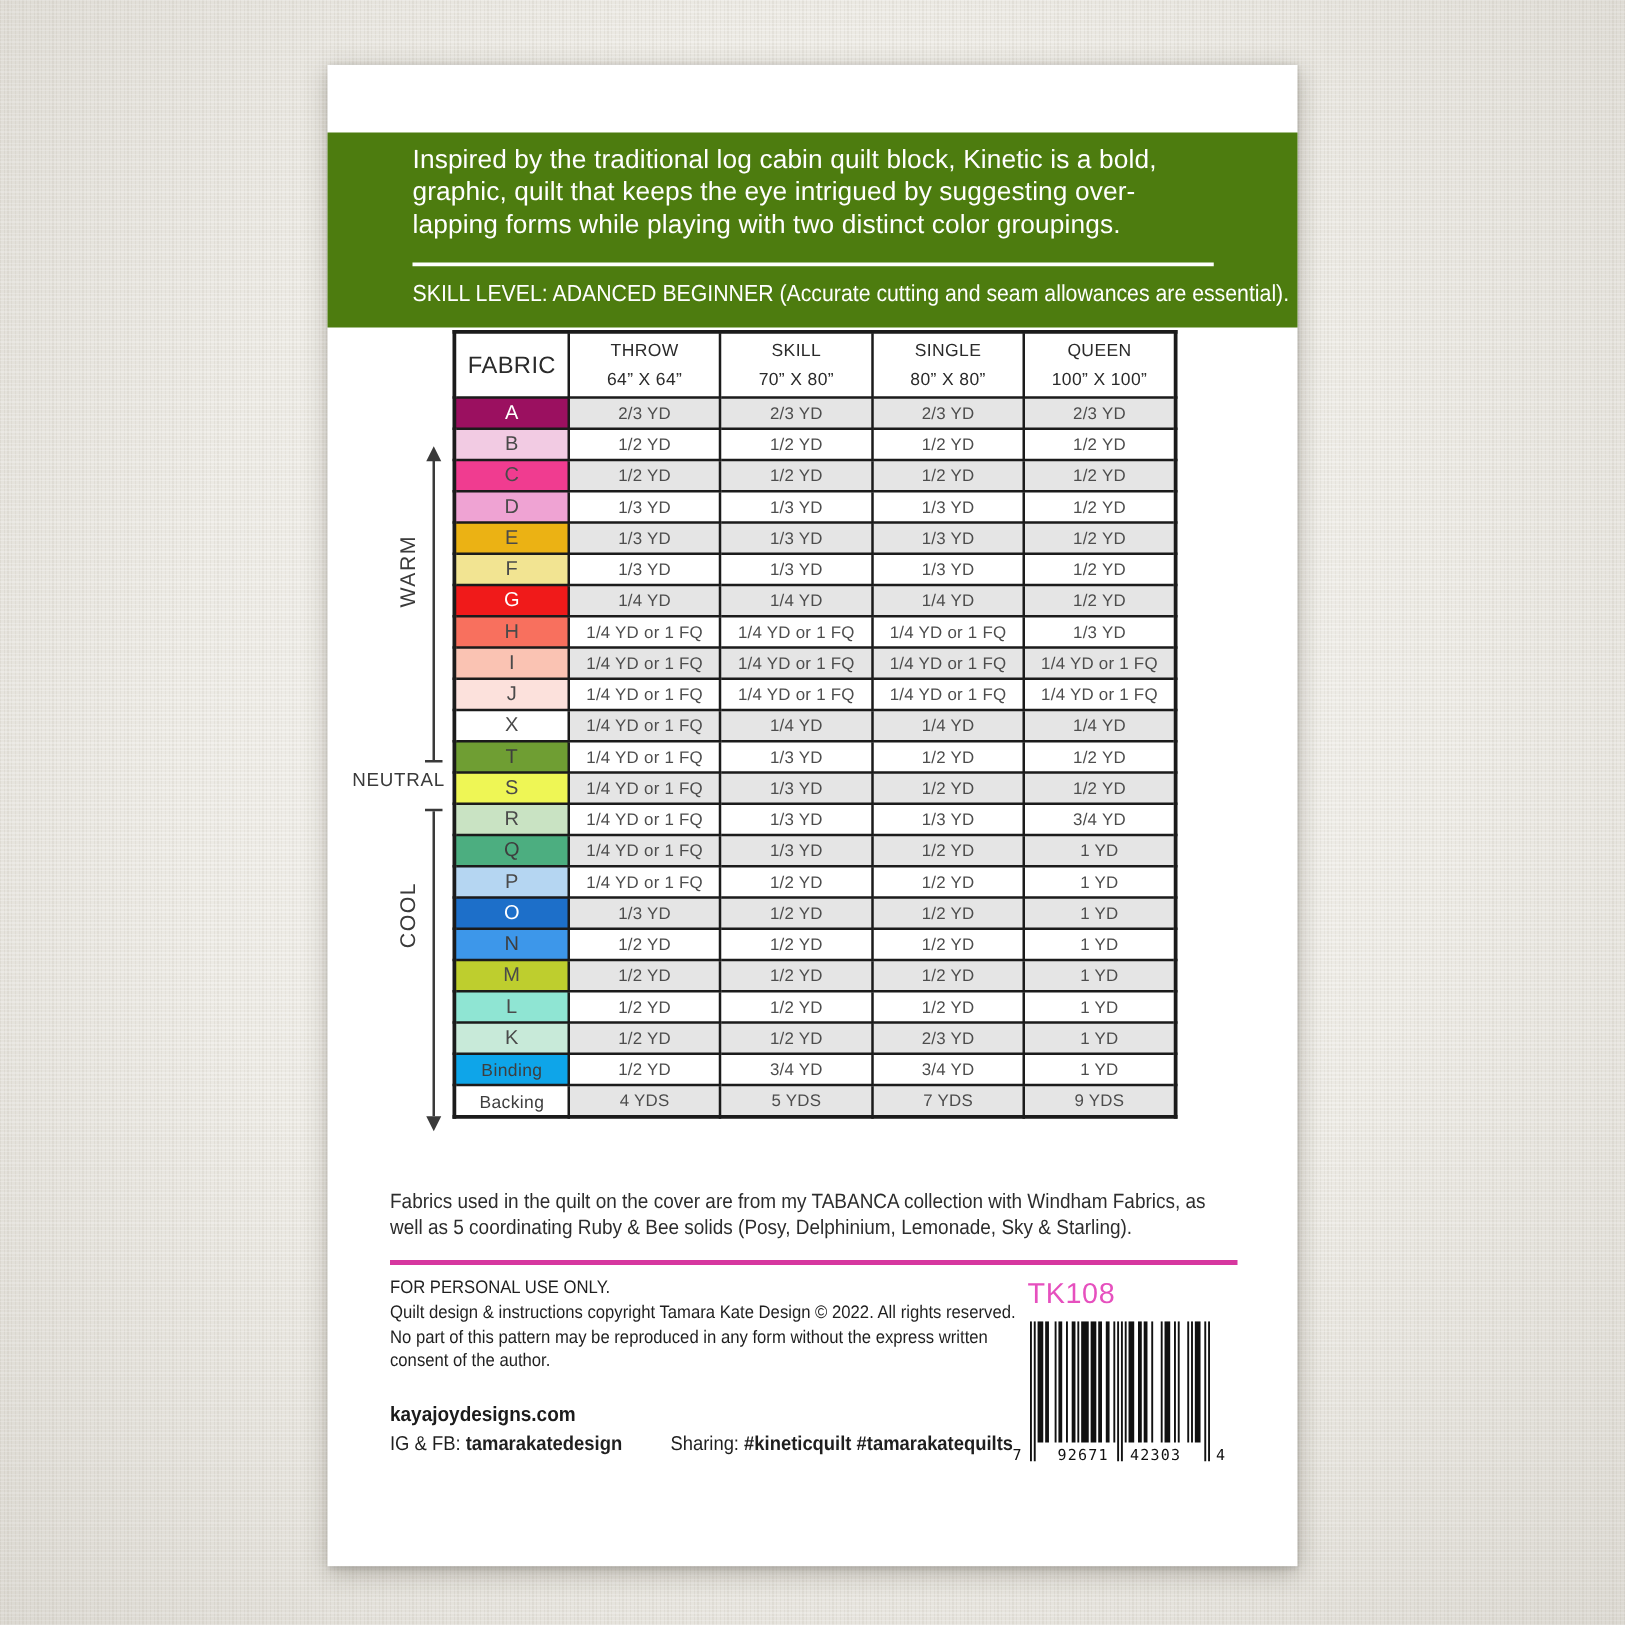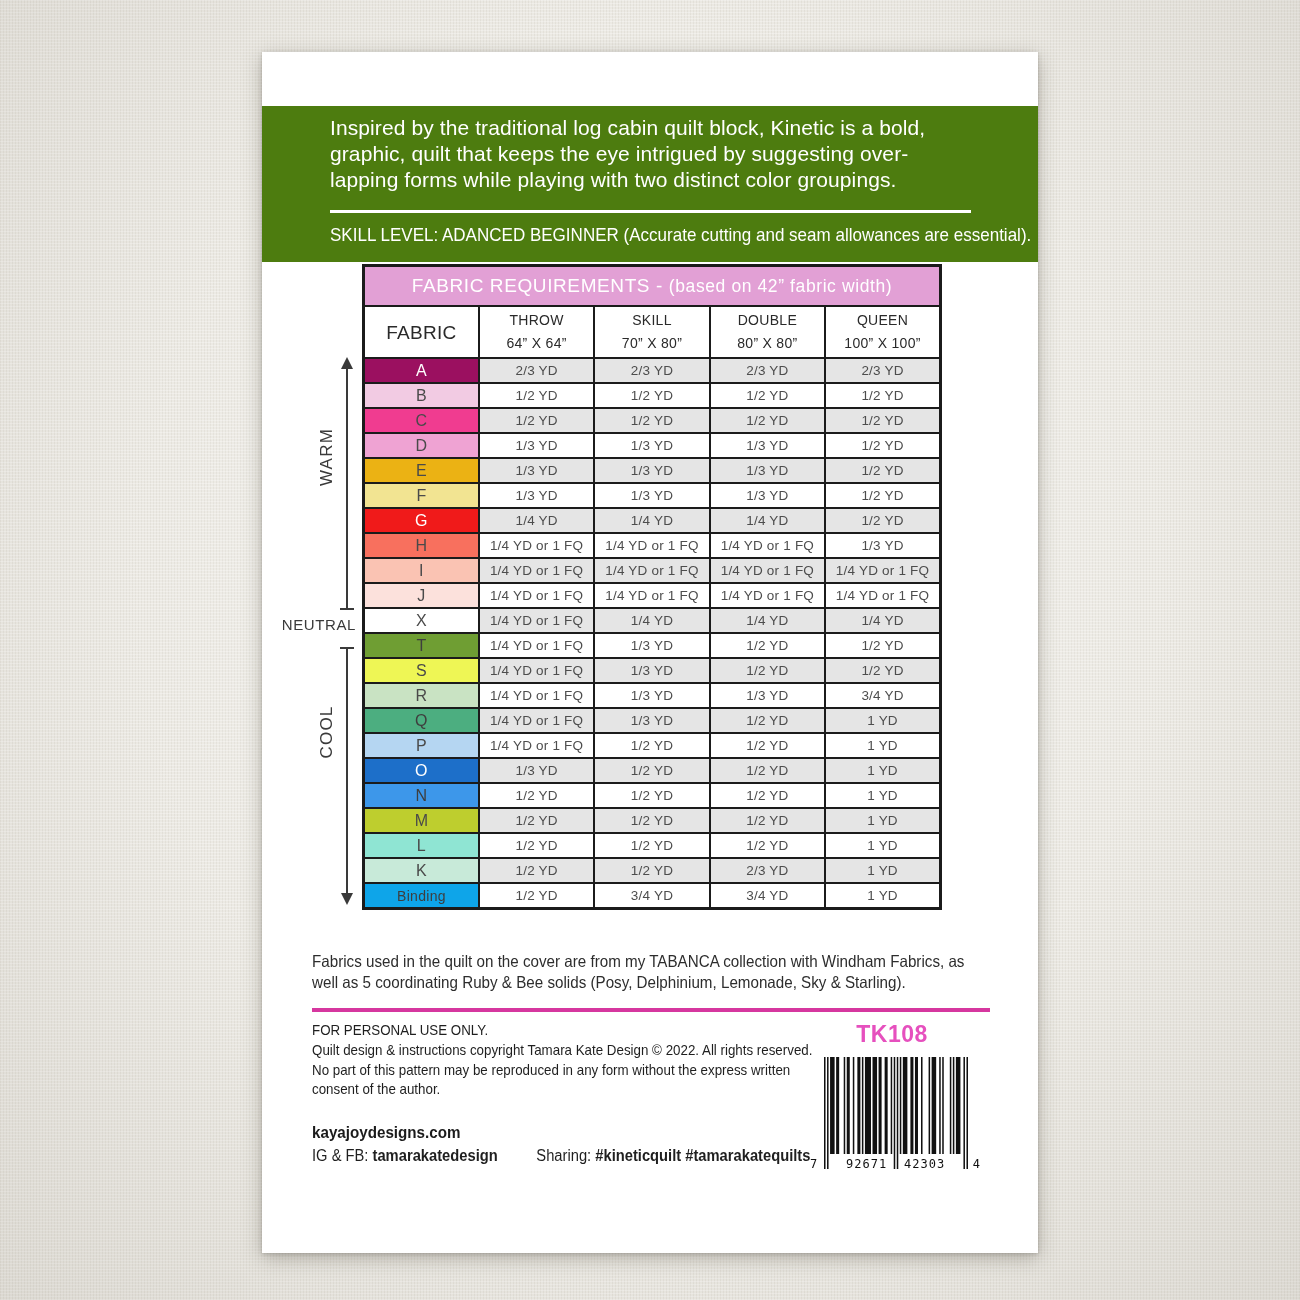--- a/index.html
+++ b/index.html
@@ -41,21 +41,21 @@
   .neutral-label{position:absolute;left:10px;top:564px;width:84px;text-align:right;font-size:15px;letter-spacing:.6px;color:#3a3a3a;}
   
   .note{position:absolute;left:50px;top:899px;width:742px;font-size:16.5px;line-height:21px;color:#2d2d2d;transform:scaleX(.92);transform-origin:0 0;}
   .footer-divider{position:absolute;left:50px;top:956px;width:678px;height:4px;background:#D6379F;}
   .personal{position:absolute;left:50px;top:970px;font-size:14.5px;color:#1f1f1f;transform:scaleX(.92);transform-origin:0 0;white-space:nowrap;}
   .copyright{position:absolute;left:50px;top:989px;width:560px;font-size:14.5px;line-height:19.5px;color:#1f1f1f;white-space:pre-line;transform:scaleX(.92);transform-origin:0 0;}
   .website{position:absolute;left:50px;top:1071px;font-size:16.5px;font-weight:bold;color:#1b1b1b;transform:scaleX(.92);transform-origin:0 0;}
   .social{position:absolute;left:50px;top:1095px;font-size:16px;color:#1f1f1f;transform:scaleX(.92);transform-origin:0 0;white-space:nowrap;}
   .social b{font-weight:bold;}
   .share-group{margin-left:42px;}
-  .sku{position:absolute;left:560px;top:969px;width:140px;text-align:center;font-size:23px;font-weight:bold;color:#E650BE;letter-spacing:.5px;}
+  .sku{position:absolute;left:560px;top:969px;width:140px;text-align:left;font-size:23px;font-weight:normal;color:#E650BE;letter-spacing:.5px;}
   .barcode{position:absolute;left:548px;top:1005px;width:172px;height:128px;background:#fff;}
   .barcode svg{position:absolute;left:14px;top:0;}
   .bc-num{position:absolute;font-family:"DejaVu Sans Mono",monospace;font-size:12px;color:#111;top:100px;}
   .bc-7{left:0;}
   .bc-left{left:36px;letter-spacing:1px;}
   .bc-right{left:94px;letter-spacing:1px;}
   .bc-4{right:2px;}
 </style>
 </head>
 <body>
@@ -65,35 +65,32 @@
   <div class="banner">
     <div class="intro">Inspired by the traditional log cabin quilt block, Kinetic is a bold,
 graphic, quilt that keeps the eye intrigued by suggesting over-
 lapping forms while playing with two distinct color groupings.</div>
     <div class="banner-divider"></div>
     <div class="skill">SKILL LEVEL: ADANCED BEGINNER (Accurate cutting and seam allowances are essential).</div>
   </div>
 
   <table class="fabric-table">
     <thead>
-      <tr>
-        <th class="title-cell" colspan="5"><span>FABRIC REQUIREMENTS - </span><span class="title-note">(based on 42” fabric width)</span></th>
-      </tr>
       <tr id="col-headers">
         <th class="head-cell fabric-head" style="width:89px;">FABRIC</th>
       <th class="head-cell">
             <div>THROW</div>
             <div>64” X 64”</div>
           </th>
           <th class="head-cell">
             <div>SKILL</div>
             <div>70” X 80”</div>
           </th>
           <th class="head-cell">
-            <div>DOUBLE</div>
+            <div>SINGLE</div>
             <div>80” X 80”</div>
           </th>
           <th class="head-cell">
             <div>QUEEN</div>
             <div>100” X 100”</div>
           </th>
         </tr>
     </thead>
     <tbody id="table-body">
         <tr>
@@ -242,20 +239,27 @@
           <td class="val shaded">1/2 YD</td>
           <td class="val shaded">2/3 YD</td>
           <td class="val shaded">1 YD</td>
         </tr>
         <tr>
           <td class="swatch plain" style="background: #0ea5e9; color: rgb(62, 62, 62);">Binding</td>
           <td class="val">1/2 YD</td>
           <td class="val">3/4 YD</td>
           <td class="val">3/4 YD</td>
           <td class="val">1 YD</td>
+        </tr>
+        <tr>
+          <td class="swatch plain" style="background: rgb(255, 255, 255); color: rgb(62, 62, 62);">Backing</td>
+          <td class="val shaded">4 YDS</td>
+          <td class="val shaded">5 YDS</td>
+          <td class="val shaded">7 YDS</td>
+          <td class="val shaded">9 YDS</td>
         </tr>
       </tbody>
   </table>
 
   <div class="tri-up" style="left:79px;top:305px;"></div>
   <div class="v-line" style="left:84px;top:315px;height:242px;"></div>
   <div class="t-bar" style="left:78px;top:556px;"></div>
   <div class="rot-label" style="left:30px;top:395px;">WARM</div>
 
   <div class="neutral-label">NEUTRAL</div>

